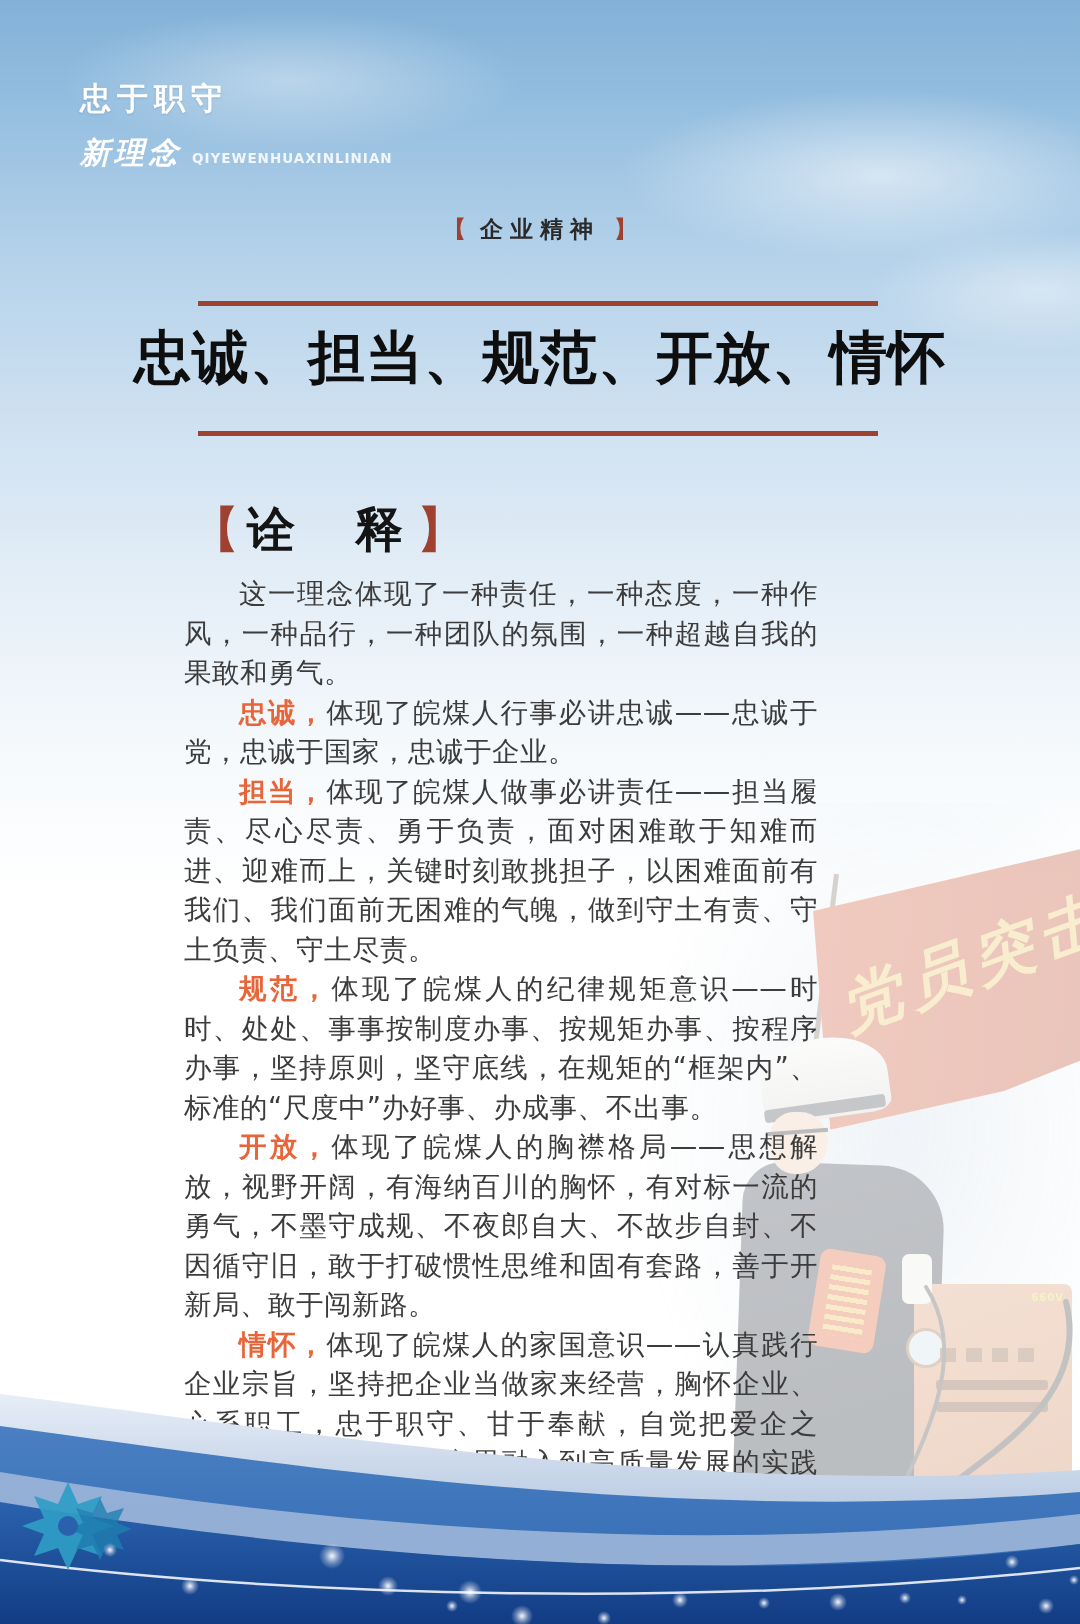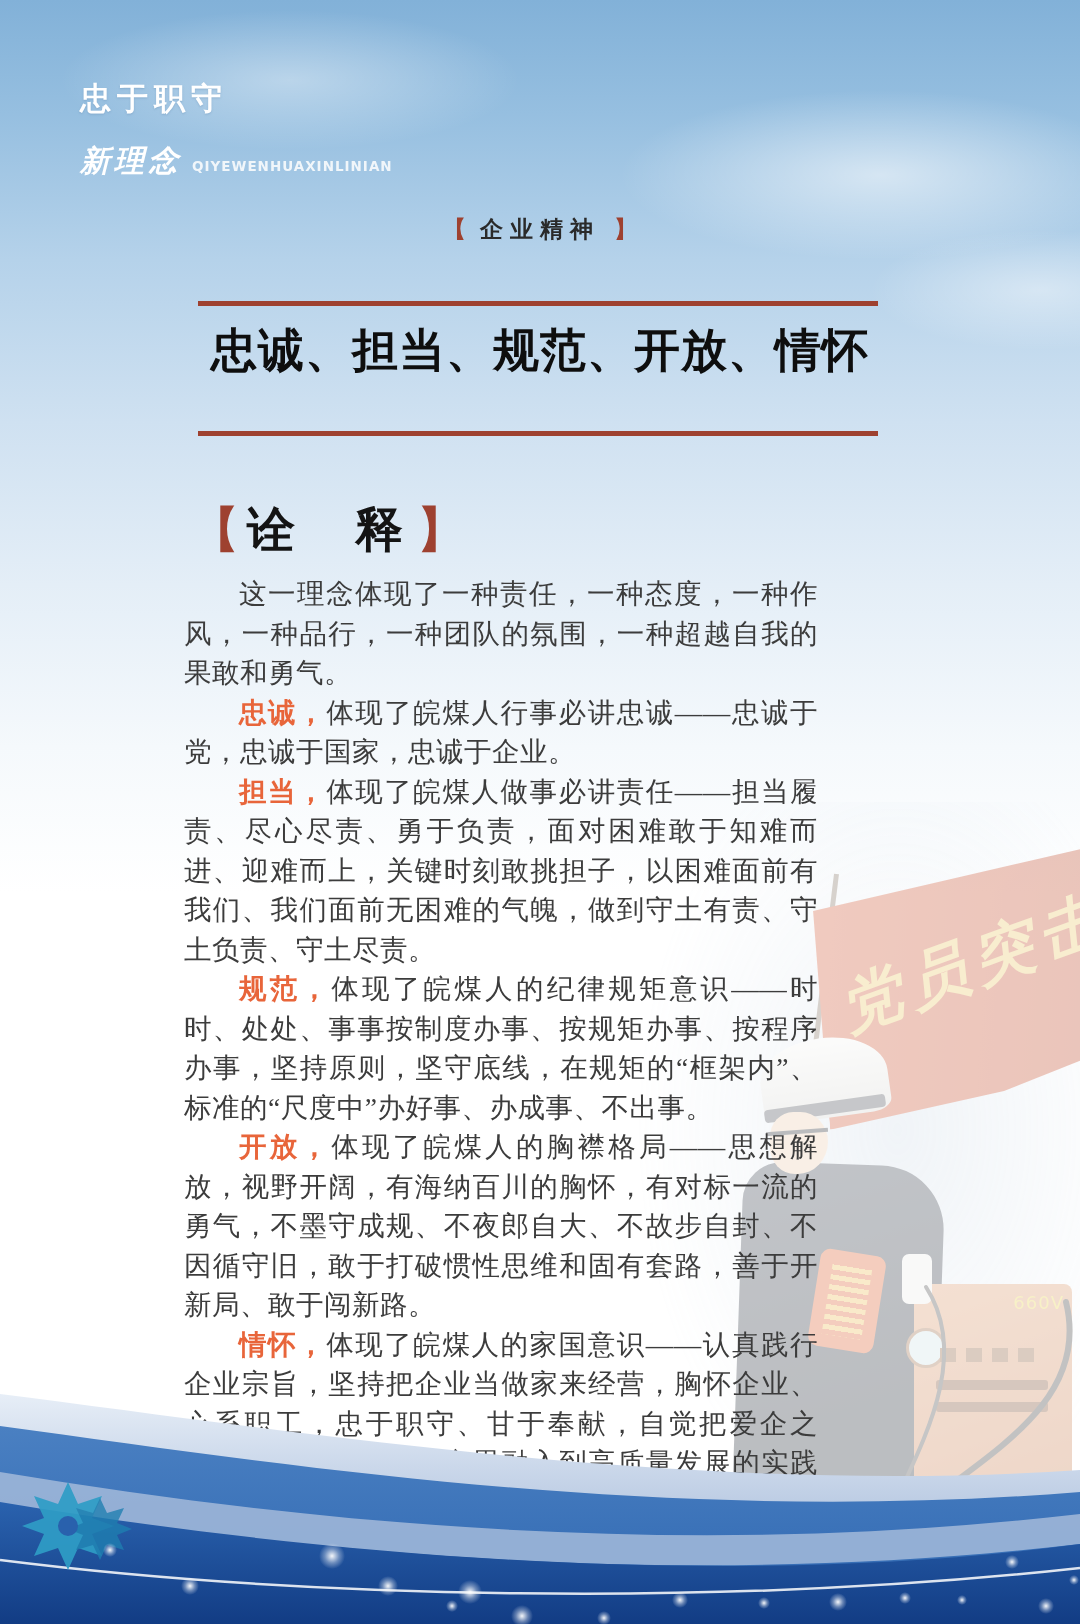--- a/index.html
+++ b/index.html
@@ -18,53 +18,53 @@
     background:radial-gradient(closest-side,rgba(255,255,255,.55),rgba(255,255,255,0));}
   .cloud2{left:60px;top:10px;width:460px;height:140px;
     background:radial-gradient(closest-side,rgba(255,255,255,.38),rgba(255,255,255,0));}
   .cloud3{left:870px;top:230px;width:340px;height:120px;
     background:radial-gradient(closest-side,rgba(255,255,255,.42),rgba(255,255,255,0));}
 
   
   .brand{position:absolute;left:80px;top:78px;color:#fff;z-index:3;}
   .brand-title{font-size:31px;font-weight:700;letter-spacing:6px;
     text-shadow:0 1px 2px rgba(90,130,170,.35);}
-  .brand-sub{margin-top:21px;display:flex;align-items:baseline;gap:10px;}
+  .brand-sub{margin-top:13px;display:flex;align-items:baseline;gap:10px;}
   .brand-script{font-family:"DejaVu Serif","Liberation Serif",serif;
     font-style:italic;font-weight:700;font-size:30px;letter-spacing:4px;}
   .brand-pinyin{font-size:13.5px;letter-spacing:1px;opacity:.85;font-weight:600;text-align:right;}
 
   
   .section-header{position:absolute;left:0;top:214px;width:100%;
     text-align:center;z-index:3;font-size:23px;font-weight:700;color:#2a2a2a;}
   .section-header .bracket{color:#9e4130;font-weight:700;margin:0 14px;}
   .section-header .sec-title{letter-spacing:7px;}
 
   
   .rule{position:absolute;left:198px;width:680px;height:5px;
     background:#9e4130;z-index:3;}
   .rule-top{top:301px;}
   .rule-bottom{top:431px;}
 
   
   .main-title{position:absolute;left:0;top:320px;width:100%;text-align:center;
     font-family:Liberation Serif, serif;
-    font-size:46px;font-weight:900;color:#0e0e0e;letter-spacing:1px;z-index:3;}
+    font-size:57px;font-weight:900;color:#0e0e0e;letter-spacing:1px;z-index:3;}
 
   
   .interp-header{position:absolute;left:183px;top:498px;z-index:3;
     font-family:"DejaVu Serif","Liberation Serif",serif;
     font-size:48px;font-weight:900;color:#141414;}
   .interp-header .bracket{color:#9e4130;margin:0 8px;}
   .interp-header .interp-title{letter-spacing:6px;}
 
   
   .interp-body{position:absolute;left:184px;top:574px;width:634px;z-index:3;
     font-size:27.5px;line-height:39.5px;color:#3c3c3c;
-    text-align:justify;letter-spacing:.5px;font-family:Liberation Serif, serif;}
+    text-align:justify;letter-spacing:.5px;}
   .interp-body p{margin:0;text-indent:2em;}
   .interp-body .kw{color:#e8653a;font-weight:700;}
 
   
   .photo{position:absolute;left:668px;top:832px;width:412px;height:668px;
     opacity:.3;z-index:1;pointer-events:none;}
   .photo-bg{position:absolute;inset:-30px;
     background:radial-gradient(ellipse at 55% 45%,rgba(175,195,215,.6),rgba(255,255,255,0) 72%);}
   .flag-pole{position:absolute;left:166px;top:42px;width:5px;height:585px;
     background:#7d6c5d;transform:rotate(7deg);transform-origin:top center;}
@@ -90,22 +90,22 @@
     border-radius:40px 64px 18px 18px;transform:rotate(2deg);}
   .armband{position:absolute;left:146px;top:420px;width:66px;height:98px;
     background:#dd5e2b;border-radius:10px;transform:rotate(9deg);
     display:flex;align-items:center;justify-content:center;}
   .armband-marks{width:40px;height:72px;opacity:.95;
     background:repeating-linear-gradient(0deg,transparent 0 5px,#edc255 5px 10px);}
   .equipment{position:absolute;left:246px;top:452px;width:158px;height:208px;
     background:linear-gradient(160deg,#dc9b6e,#c87c4e);border-radius:8px;}
   .equip-cyl{position:absolute;left:-12px;top:-30px;width:30px;height:50px;
     background:#ececea;border-radius:7px;}
-  .equip-label{position:absolute;right:8px;top:8px;font-size:18px;
-    font-weight:400;color:#e8d24a;letter-spacing:1px;}
+  .equip-label{position:absolute;right:8px;top:8px;font-size:10px;
+    font-weight:700;color:#e8d24a;letter-spacing:1px;}
   .equip-gauge{position:absolute;left:-8px;top:44px;width:34px;height:34px;
     border-radius:50%;background:#cfe3e8;border:3px solid #9a6a45;}
   .equip-slot{position:absolute;left:22px;width:112px;height:10px;
     background:#7a4a2c;border-radius:3px;}
   .slot1{top:96px;} .slot2{top:118px;}
   .equip-btns{position:absolute;left:26px;top:64px;width:104px;height:14px;
     background:repeating-linear-gradient(90deg,#8a5a34 0 16px,transparent 16px 26px);}
   .equip-leg{position:absolute;bottom:-16px;width:16px;height:16px;background:#b06a40;}
   .leg1{left:12px;} .leg2{right:12px;}
   .cable-svg{position:absolute;left:0;top:0;width:412px;height:668px;overflow:visible;}

